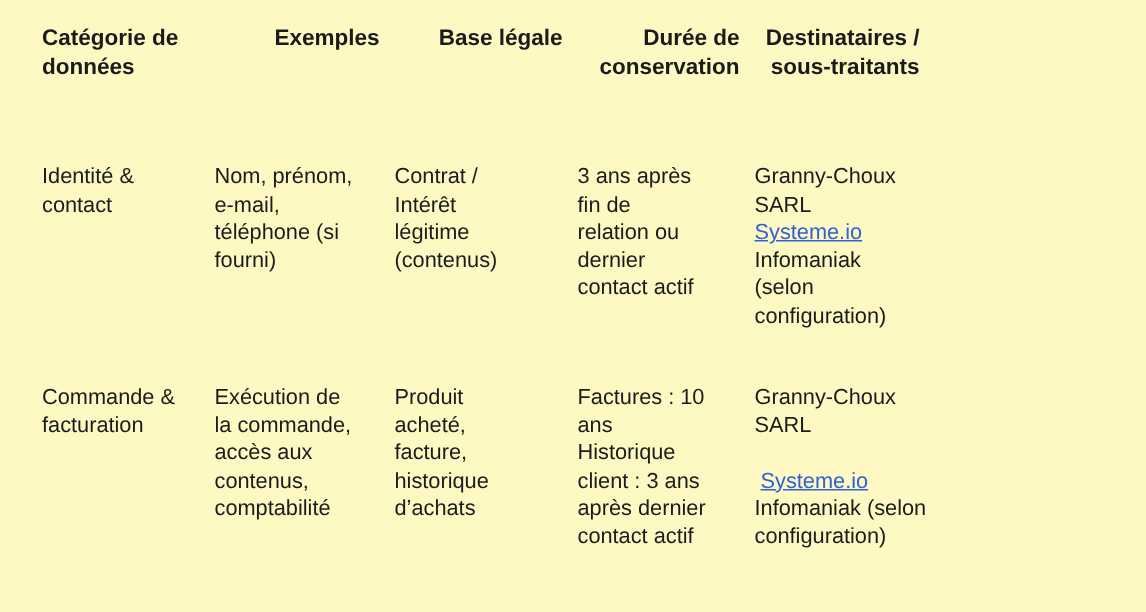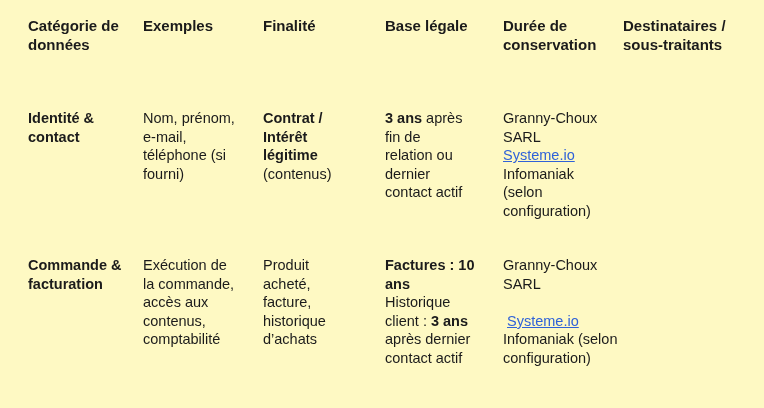--- a/index.html
+++ b/index.html
@@ -23,47 +23,46 @@
     grid-template-columns: 115px 120px 122px 118px 120px 124px;
   }
   .header-row { top: 16px; }
   .body-row-1 { top: 109px; }
   .body-row-2 { top: 256px; }
   .hcell {
     font-size: 15px;
     line-height: 19px;
     font-weight: 700;
     white-space: pre-line;
-    text-align: left;
+    text-align: right;
     padding-right: 10px;
   }
   .hcell.first { text-align: left; padding-right: 0; }
   .cell {
     font-size: 14.5px;
     line-height: 18.6px;
     white-space: pre-line;
     padding-right: 10px;
   }
   .cell.c6 { width: 150px; padding-right: 0; }
-  .b { font-weight: 700; }
+  .b { font-weight: 400; }
   a.link {
     color: #2f62d8;
     cursor: pointer;
   }
 </style>
 </head>
 <body>
 
 <div class="frame">
 
   <div class="row header-row">
     <div class="hcell first">Catégorie de
 données</div>
     <div class="hcell">Exemples</div>
-    <div class="hcell">Finalité</div>
     <div class="hcell">Base légale</div>
     <div class="hcell">Durée de
 conservation</div>
     <div class="hcell">Destinataires /
 sous-traitants</div>
   </div>
 
   <div class="row body-row-1">
     <div class="cell c1"><span class="b">Identité &amp;
 contact</span></div>

